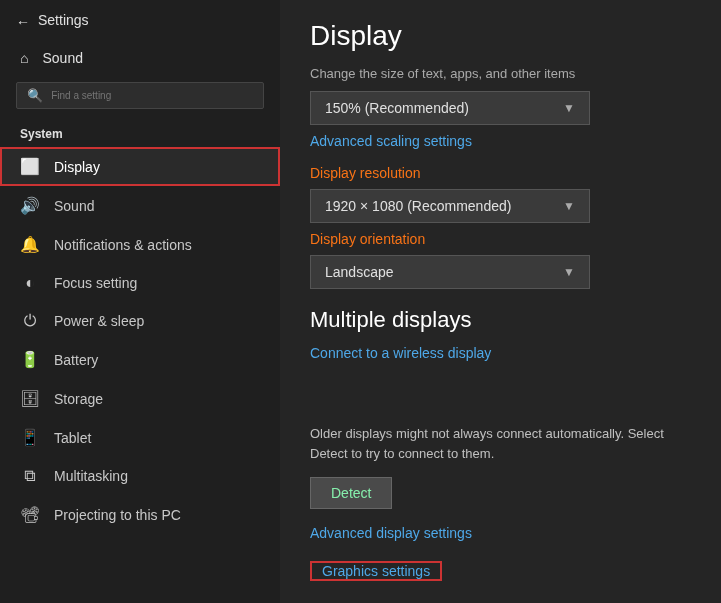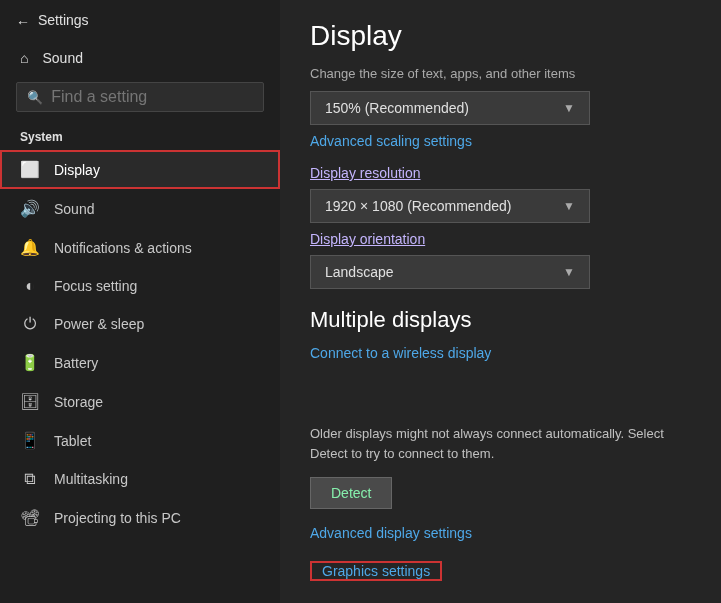--- a/index.html
+++ b/index.html
@@ -62,21 +62,21 @@
       align-items: center;
       padding: 5px 10px;
       gap: 8px;
     }
 
     .search-box input {
       background: transparent;
       border: none;
       outline: none;
       color: #ef4444;
-      font-size: 16px;
+      font-size: 10px;
       width: 100%;
     }
 
     .search-icon { color: #aaa; font-size: 13px; }
 
     .system-label {
       padding: 8px 20px 6px 20px;
       font-size: 12px;
       font-weight: 600;
       color: #e0e0e0;
@@ -157,23 +157,22 @@
     .link-text {
       color: #4ea8e8;
       font-size: 14px;
       cursor: pointer;
       margin-bottom: 16px;
       display: inline-block;
     }
 
     .field-label {
       font-size: 14px;
-      color: #c4b5fd;
+      color: #f97316;
       margin-bottom: 8px;
-      text-decoration: underline;
     }
 
     .section-title {
       font-size: 22px;
       font-weight: 300;
       color: #ffffff;
       margin: 18px 0 12px 0;
     }
 
     .description-text {

